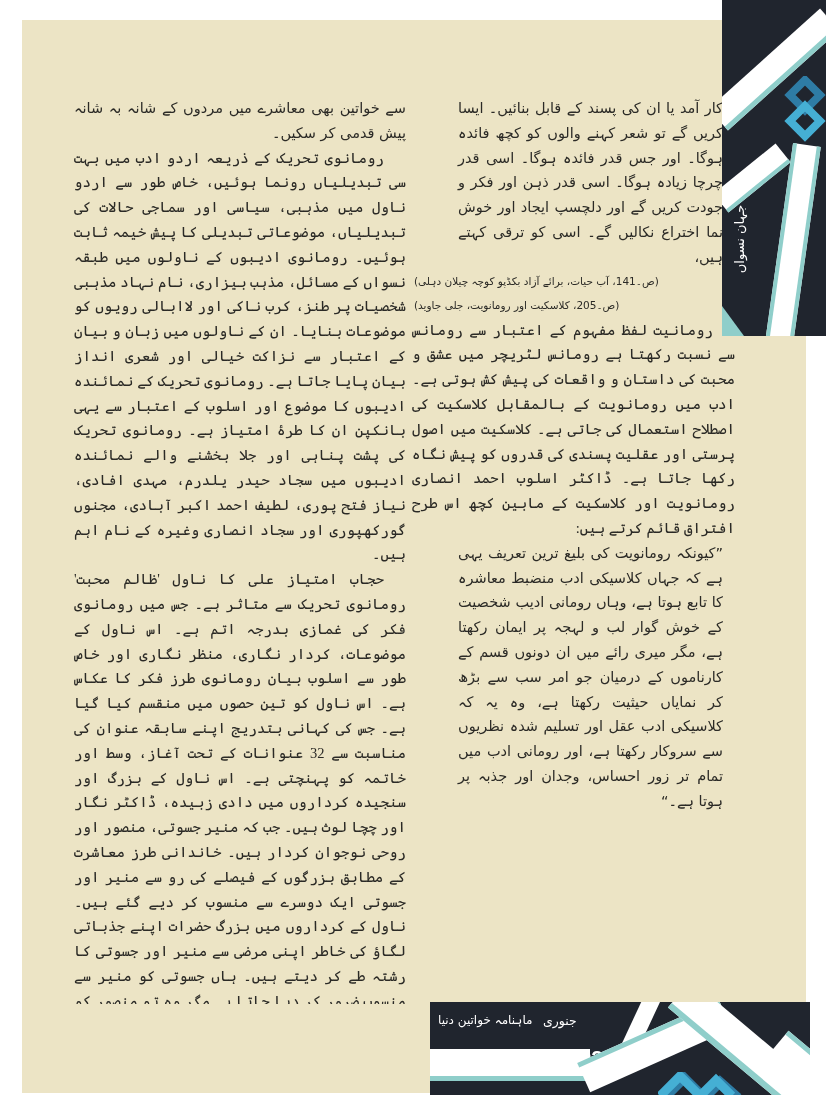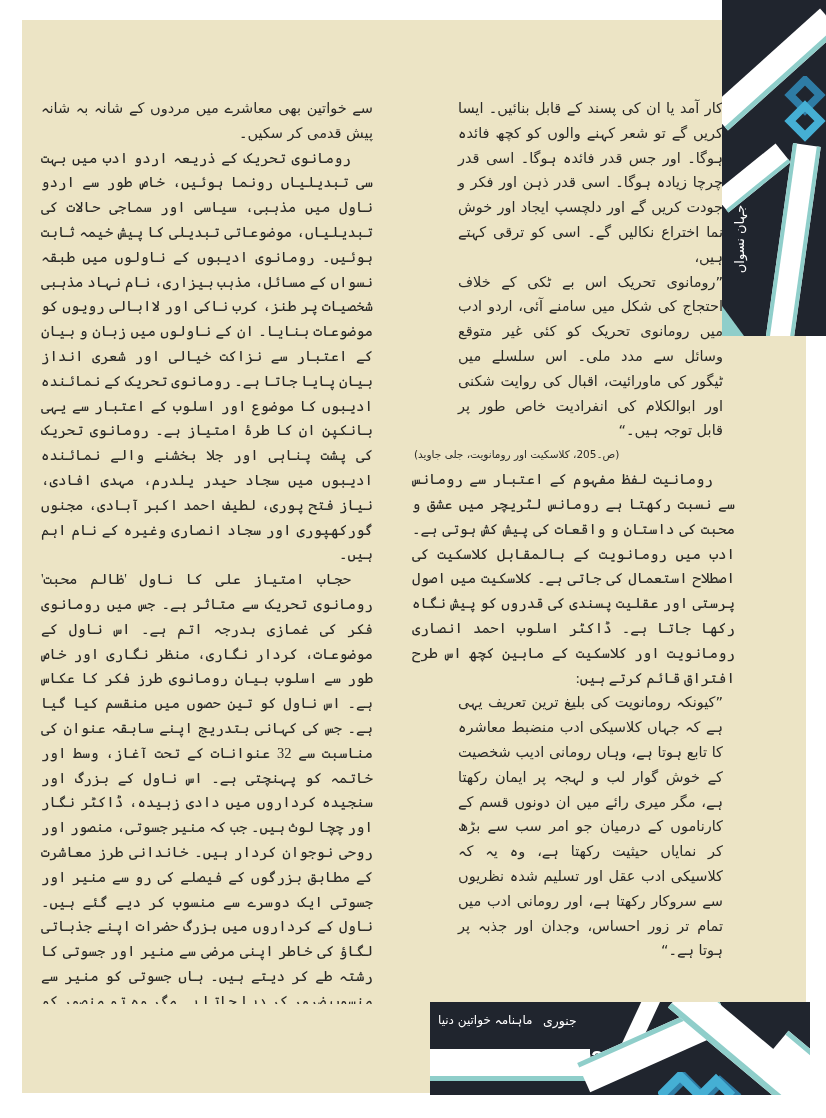--- a/index.html
+++ b/index.html
@@ -10,21 +10,21 @@
   body{background:#ffffff;font-family:"DejaVu Sans",sans-serif;}
   .canvas{position:relative;width:826px;height:1118px;background:#ffffff;overflow:hidden;}
 
   .page{position:absolute;left:22px;top:20px;width:784px;height:1073px;
         background:var(--page_bg,#ece4c5);}
 
   
   .col{position:absolute;top:96px;height:908px;overflow:hidden;direction:rtl;
        color:var(--text_color,#2b2a26);font-size:14.5px;line-height:24.8px;
        text-align:justify;font-family:"DejaVu Sans",sans-serif;}
-  .col-left{left:41px;width:332px;}
+  .col-left{left:74px;width:332px;}
   .col-right{left:400px;width:323px;margin-left:12px;}
   .para{margin:0;}
   .para-body{text-indent:22px;font-family:Liberation Serif, serif;}
   .para-flush{text-indent:0;}
   .para-quote{text-indent:0;padding-left:46px;padding-right:12px;}
   .para-citation{font-size:10.5px;line-height:20px;text-align:left;text-indent:0;
                  padding:1px 2px 3px 2px;}
 
   
   .top-block{position:absolute;left:722px;top:0;width:104px;height:336px;
@@ -67,21 +67,21 @@
 </head>
 <body>
 
 <div class="canvas">
 
   <div class="page"></div>
 
   <div class="col col-right">
 
   <p class="para para-quote para-flush">کار آمد یا ان کی پسند کے قابل بنائیں۔ ایسا کریں گے تو شعر کہنے والوں کو کچھ فائدہ ہوگا۔ اور جس قدر فائدہ ہوگا۔ اسی قدر چرچا زیادہ ہوگا۔ اسی قدر ذہن اور فکر و جودت کریں گے اور دلچسپ ایجاد اور خوش نما اختراع نکالیں گے۔ اسی کو ترقی کہتے ہیں،</p>
-      <p class="para para-quote">”رومانوی تحریک اس بے ٹکی کے خلاف احتجاج کی شکل میں سامنے آئی، اردو ادب میں رومانوی تحریک کو کئی غیر متوقع وسائل سے مدد ملی۔ اس سلسلے میں ٹیگور کی ماورائیت، اقبال کی روایت شکنی اور ابوالکلام کی انفرادیت خاص طور پر قابل توجہ ہیں۔“</p>
+      <p class="para para-citation">(ص۔141، آب حیات، برائے آزاد بکڈپو کوچہ چیلان دہلی)</p>
       <p class="para para-citation">(ص۔205، کلاسکیت اور رومانویت، جلی جاوید)</p>
       <p class="para para-body">رومانیت لفظ مفہوم کے اعتبار سے رومانس سے نسبت رکھتا ہے رومانس لٹریچر میں عشق و محبت کی داستان و واقعات کی پیش کش ہوتی ہے۔ ادب میں رومانویت کے بالمقابل کلاسکیت کی اصطلاح استعمال کی جاتی ہے۔ کلاسکیت میں اصول پرستی اور عقلیت پسندی کی قدروں کو پیش نگاہ رکھا جاتا ہے۔ ڈاکٹر اسلوب احمد انصاری رومانویت اور کلاسکیت کے مابین کچھ اس طرح افتراق قائم کرتے ہیں:</p>
       <p class="para para-quote">”کیونکہ رومانویت کی بلیغ ترین تعریف یہی ہے کہ جہاں کلاسیکی ادب منضبط معاشرہ کا تابع ہوتا ہے، وہاں رومانی ادیب شخصیت کے خوش گوار لب و لہجہ پر ایمان رکھتا ہے، مگر میری رائے میں ان دونوں قسم کے کارناموں کے درمیان جو امر سب سے بڑھ کر نمایاں حیثیت رکھتا ہے، وہ یہ کہ کلاسیکی ادب عقل اور تسلیم شدہ نظریوں سے سروکار رکھتا ہے، اور رومانی ادب میں تمام تر زور احساس، وجدان اور جذبہ پر ہوتا ہے۔“</p>
     </div>
 
   <div class="col col-left">
 
   <p class="para para-flush">سے خواتین بھی معاشرے میں مردوں کے شانہ بہ شانہ پیش قدمی کر سکیں۔</p>
       <p class="para para-body">رومانوی تحریک کے ذریعہ اردو ادب میں بہت سی تبدیلیاں رونما ہوئیں، خاص طور سے اردو ناول میں مذہبی، سیاسی اور سماجی حالات کی تبدیلیاں، موضوعاتی تبدیلی کا پیش خیمہ ثابت ہوئیں۔ رومانوی ادیبوں کے ناولوں میں طبقہ نسواں کے مسائل، مذہب بیزاری، نام نہاد مذہبی شخصیات پر طنز، کرب ناکی اور لاابالی رویوں کو موضوعات بنایا۔ ان کے ناولوں میں زبان و بیان کے اعتبار سے نزاکت خیالی اور شعری انداز بیان پایا جاتا ہے۔ رومانوی تحریک کے نمائندہ ادیبوں کا موضوع اور اسلوب کے اعتبار سے یہی بانکپن ان کا طرۂ امتیاز ہے۔ رومانوی تحریک کی پشت پناہی اور جلا بخشنے والے نمائندہ ادیبوں میں سجاد حیدر یلدرم، مہدی افادی، نیاز فتح پوری، لطیف احمد اکبر آبادی، مجنوں گورکھپوری اور سجاد انصاری وغیرہ کے نام اہم ہیں۔</p>
       <p class="para para-body">حجاب امتیاز علی کا ناول 'ظالم محبت' رومانوی تحریک سے متاثر ہے۔ جس میں رومانوی فکر کی غمازی بدرجہ اتم ہے۔ اس ناول کے موضوعات، کردار نگاری، منظر نگاری اور خاص طور سے اسلوب بیان رومانوی طرز فکر کا عکاس ہے۔ اس ناول کو تین حصوں میں منقسم کیا گیا ہے۔ جس کی کہانی بتدریج اپنے سابقہ عنوان کی مناسبت سے 32 عنوانات کے تحت آغاز، وسط اور خاتمہ کو پہنچتی ہے۔ اس ناول کے بزرگ اور سنجیدہ کرداروں میں دادی زبیدہ، ڈاکٹر نگار اور چچا لوث ہیں۔ جب کہ منیر جسوتی، منصور اور روحی نوجوان کردار ہیں۔ خاندانی طرز معاشرت کے مطابق بزرگوں کے فیصلے کی رو سے منیر اور جسوتی ایک دوسرے سے منسوب کر دیے گئے ہیں۔ ناول کے کرداروں میں بزرگ حضرات اپنے جذباتی لگاؤ کی خاطر اپنی مرضی سے منیر اور جسوتی کا رشتہ طے کر دیتے ہیں۔ ہاں جسوتی کو منیر سے منسوب ضرور کر دیا جاتا ہے مگر وہ تو منصور کو چاہتی ہے۔ وہ خاندانی شرافت کے باعث بزرگوں کے فیصلے کے سامنے بے بس ہو جاتی ہے۔ اسی نسبت سے ناول نگار نے اس ناول کا نام 'ظالم محبت' رکھا ہے۔ اس ظالم محبت کے راز کا ایجاز و اجمال یہ ہے کہ دادی زبیدہ پوتے منیر کی خاطر، یتیم خانہ سے رفیق کار کے طور پر منصور کا انتخاب کرتی ہے۔ تو منصور اپنی خوب صورتی، حسن اخلاق اور حکمت و دانائی کے برتے پر یتیم خانہ سے محل میں منتقل ہو جاتا ہے۔ جب وہ محل میں قیام پذیر ہوتا ہے تو منیر اور منصور میں زبردست قربت و الفت پیدا ہو جاتی ہے۔ وہ دونوں بزرگوں کی رضامندی سے انگلستان اعلیٰ تعلیم حاصل کرنے کے لیے جاتے ہیں۔ وہ دونوں انگلستان میں تیرہ سال رہنے کے بعد محل میں واپس آ جاتے ہیں۔ منصور اپنی لیاقت</p>

